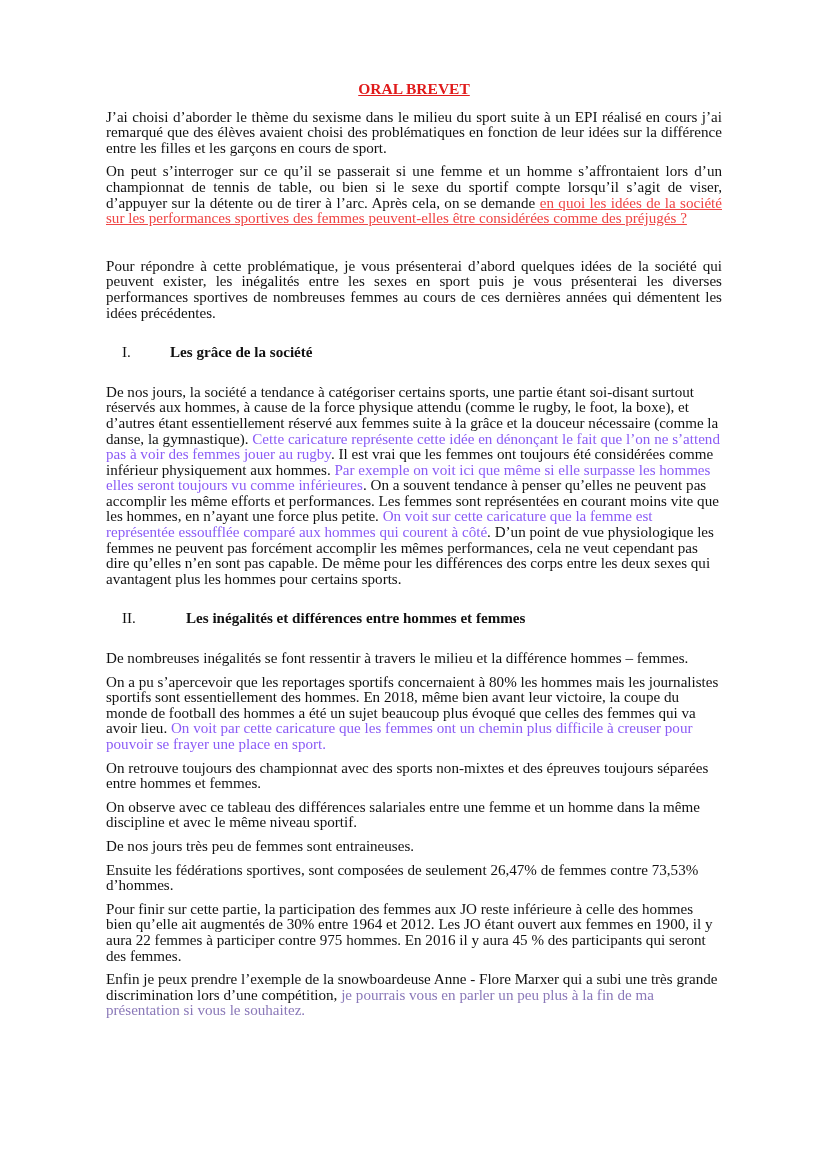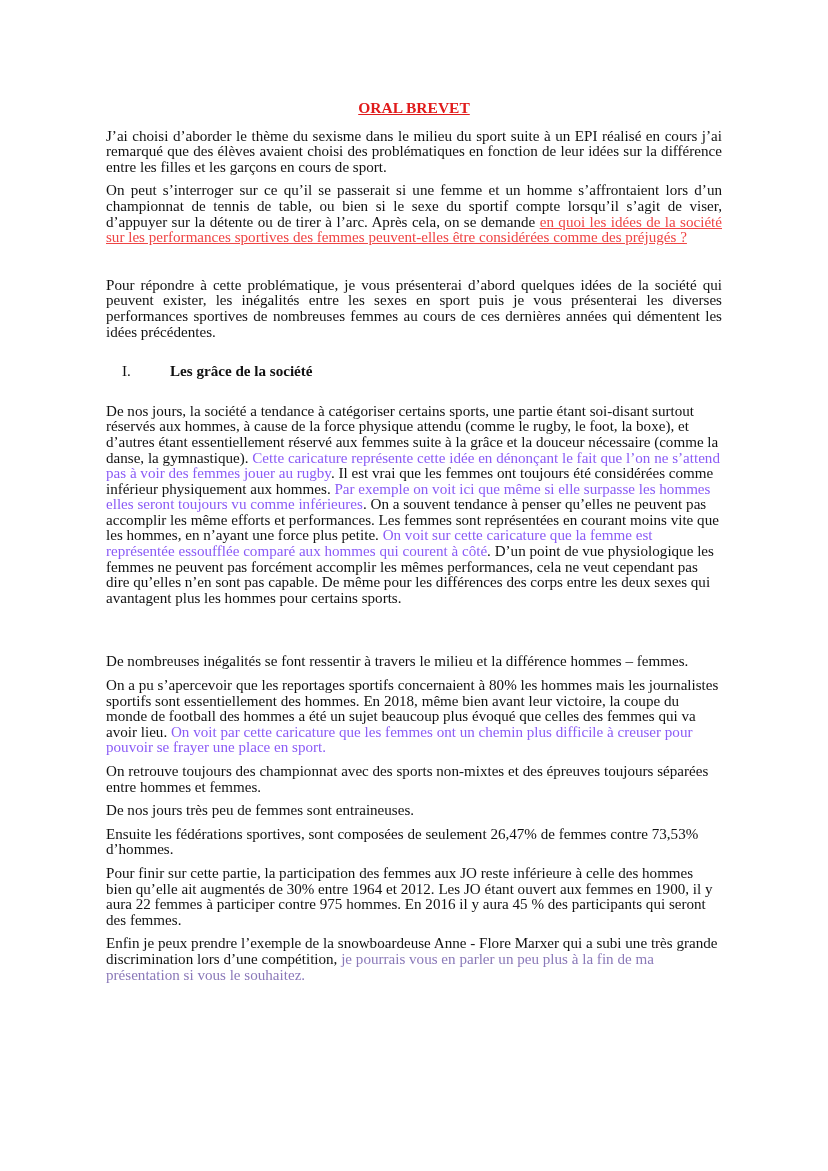--- a/index.html
+++ b/index.html
@@ -1,18 +1,18 @@
 <!DOCTYPE html>
 <html><head>
   <meta charset="utf-8">
   <style>
     html, body { margin: 0; padding: 0; background: #ffffff; }
     body { width: 828px; height: 1171px; position: relative; overflow: hidden; }
     .page {
-      position: absolute; left: 98px; top: 100px; width: 632px;
+      position: absolute; left: 98px; top: 81px; width: 632px;
       font-family: "Liberation Serif", serif; font-size: 15.1px; line-height: 15.6px;
       color: #111111;
     }
     .title {
       text-align: center; font-weight: bold; font-size: 15.5px;
       color: #e01b1b; text-decoration: underline; margin: 0 0 13px 0;
     }
     .p { margin: 8px; }
     .justify { text-align: justify; }
     .gap { height: 16px; }
@@ -44,26 +44,31 @@
     <span class="num">I.</span>
     <span>Les grâce de la société</span>
   </div>
   <div class="gap"></div>
 
   <p class="p">
     <span>De nos jours, la société a tendance à catégoriser certains sports, une partie étant soi-disant surtout réservés aux hommes, à cause de la force physique attendu (comme le rugby, le foot, la boxe), et d’autres étant essentiellement réservé aux femmes suite à la grâce et  la douceur nécessaire (comme la danse, la gymnastique). </span><span class="orange">Cette caricature représente cette idée en dénonçant le fait que l’on ne s’attend pas à voir des femmes jouer au rugby</span><span>. Il est vrai que les femmes ont toujours été considérées comme inférieur physiquement aux hommes. </span><span class="orange">Par exemple on voit ici que même si elle surpasse les hommes elles seront toujours vu comme inférieures</span><span>. On a souvent tendance à penser qu’elles ne peuvent pas accomplir les même efforts et performances. Les femmes sont représentées en courant moins vite que les hommes, en n’ayant une force plus petite. </span><span class="orange">On voit sur cette caricature que la femme est représentée essoufflée comparé aux hommes qui courent à côté</span><span>. D’un point de vue physiologique les femmes  ne peuvent pas forcément accomplir les mêmes performances, cela ne veut cependant pas dire qu’elles n’en sont pas capable. De même pour les différences des corps entre les deux sexes qui avantagent plus les hommes pour certains sports.</span>
   </p>
   <div class="gap"></div>
 
+  <div class="heading h2">
+    <span class="num">II.</span>
+    <span>Les inégalités et différences entre hommes et femmes</span>
+  </div>
   <div class="gap"></div>
 
   <p class="p">De nombreuses inégalités se font ressentir à travers le milieu et la différence hommes – femmes.</p>
   <p class="p">
     <span>On a pu s’apercevoir que les reportages sportifs concernaient à 80% les hommes mais les journalistes sportifs sont essentiellement des hommes. En 2018, même bien avant leur victoire,  la coupe du monde de football des hommes a été un sujet beaucoup plus évoqué que celles des femmes qui va avoir lieu. </span><span class="orange">On voit par cette caricature que les femmes ont un chemin plus difficile à creuser pour pouvoir se frayer une place en sport.</span>
   </p>
   <p class="p">On retrouve toujours des championnat  avec des sports non-mixtes et des épreuves toujours séparées entre hommes et femmes.</p>
+  <p class="p">On observe avec ce tableau des différences salariales entre une femme et un homme dans la même discipline et avec le même niveau sportif.</p>
   <p class="p">De nos jours très peu de femmes sont entraineuses.</p>
   <p class="p">Ensuite les fédérations sportives, sont composées de seulement 26,47% de femmes contre 73,53% d’hommes.</p>
   <p class="p">Pour finir sur cette partie, la participation des femmes aux JO reste inférieure à celle des hommes bien qu’elle ait augmentés de 30% entre 1964 et 2012. Les JO étant ouvert aux femmes en 1900, il y aura 22 femmes à participer contre 975 hommes. En 2016 il y aura 45 % des participants qui seront des femmes.</p>
   <p class="p">
     <span>Enfin je peux prendre l’exemple de la snowboardeuse Anne - Flore Marxer qui a subi une très grande discrimination lors d’une compétition, </span><span class="purple">je pourrais vous en parler un peu plus à la fin de ma présentation si vous le souhaitez.</span>
   </p>
 </div>
 
 </body></html>

